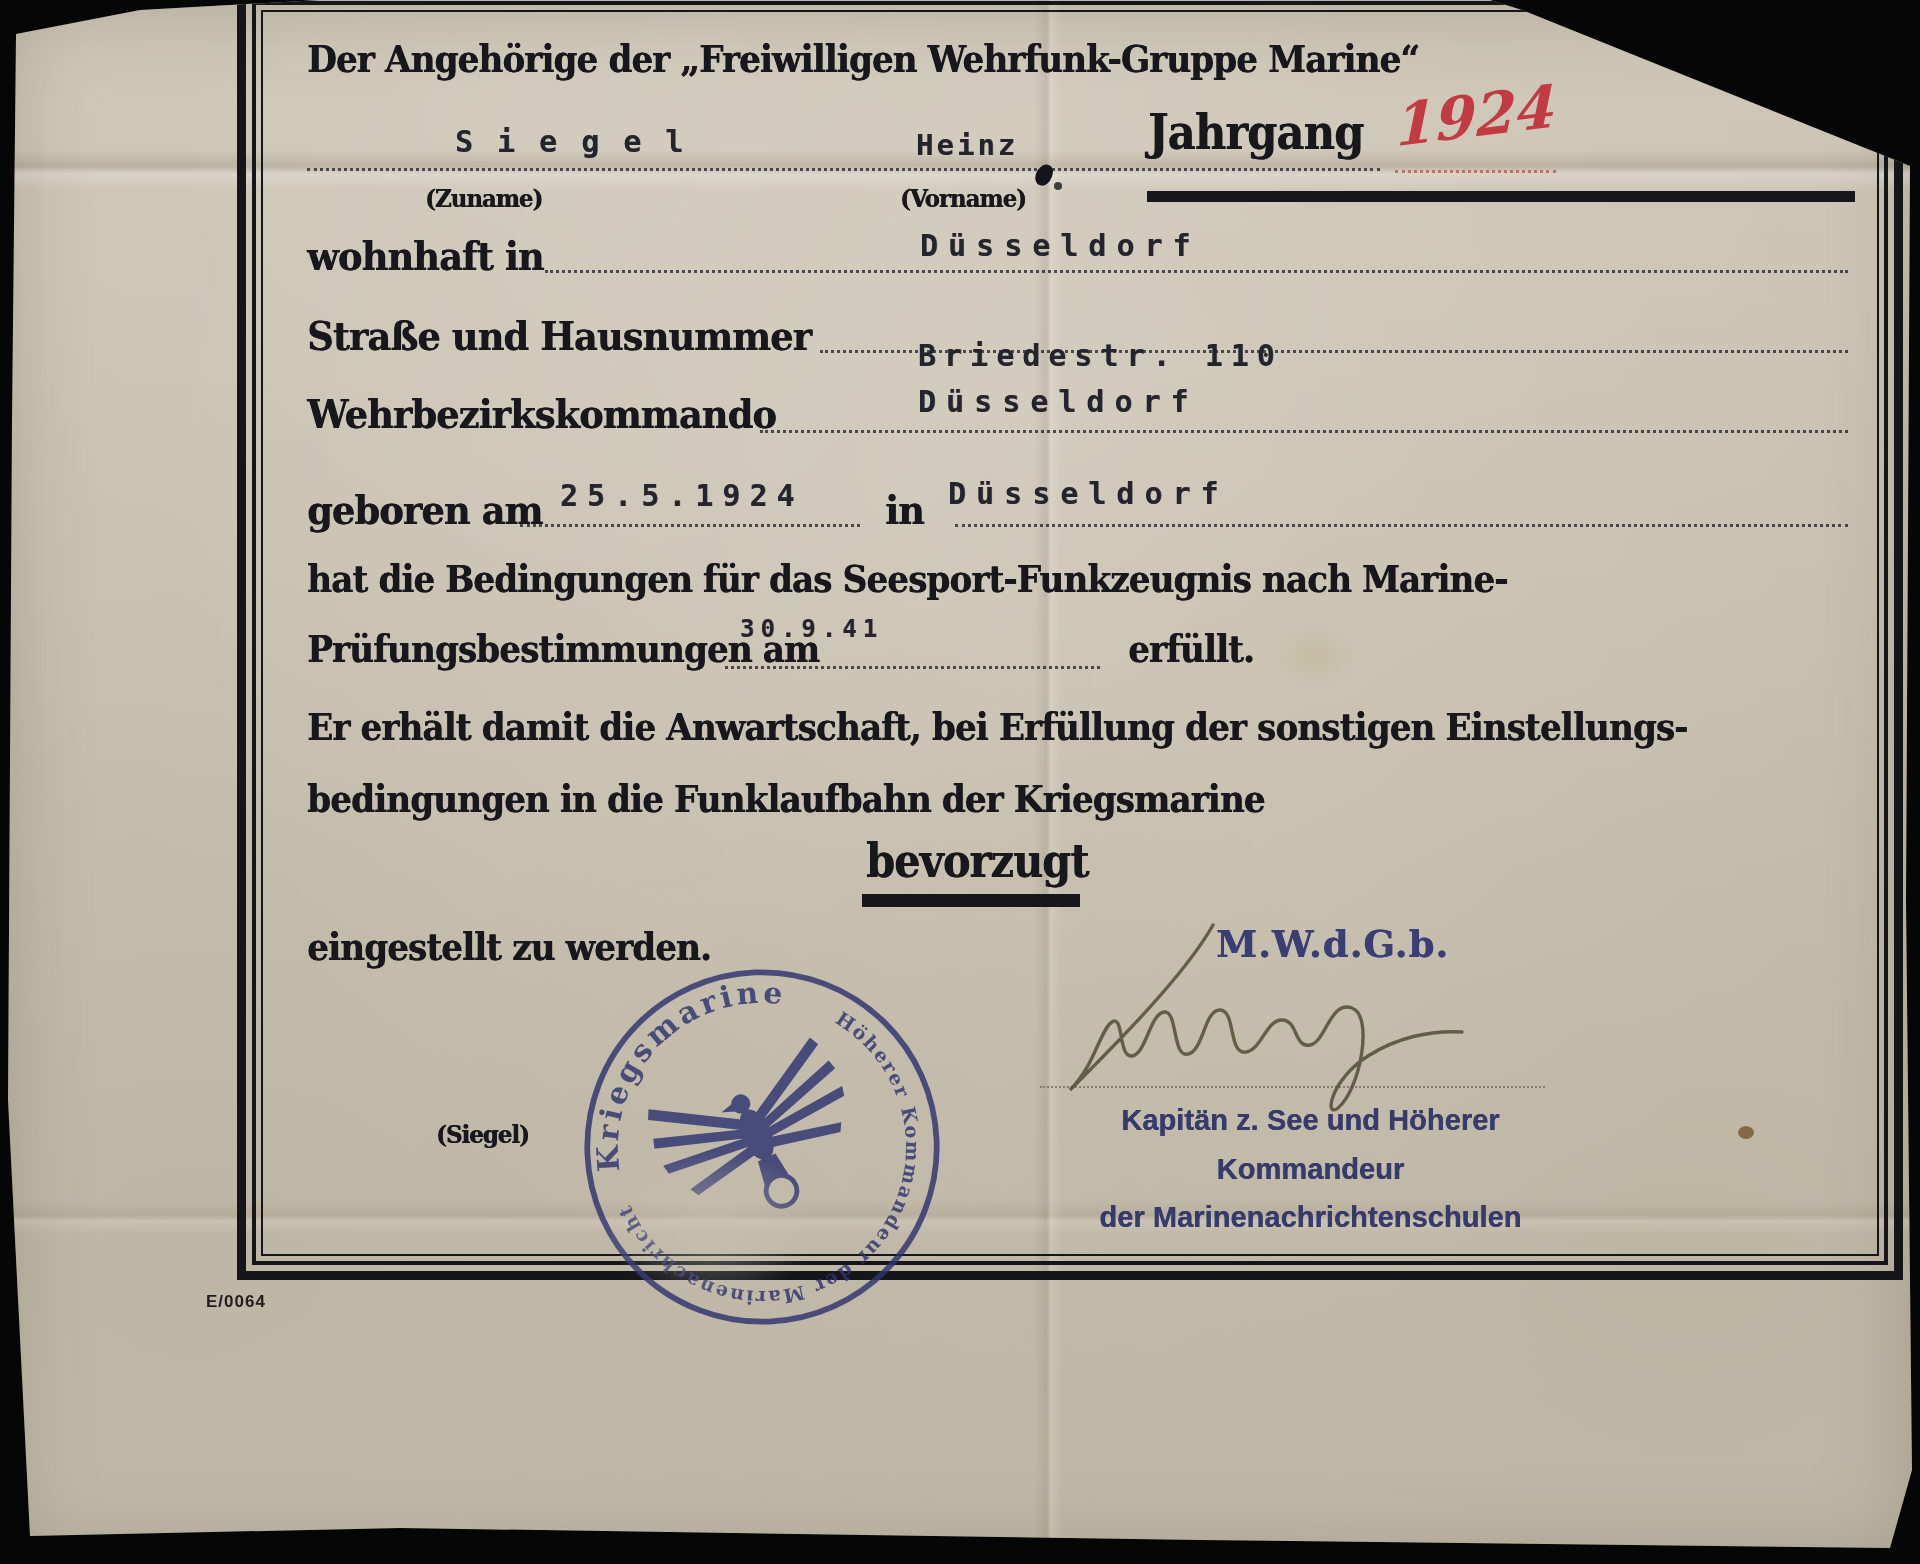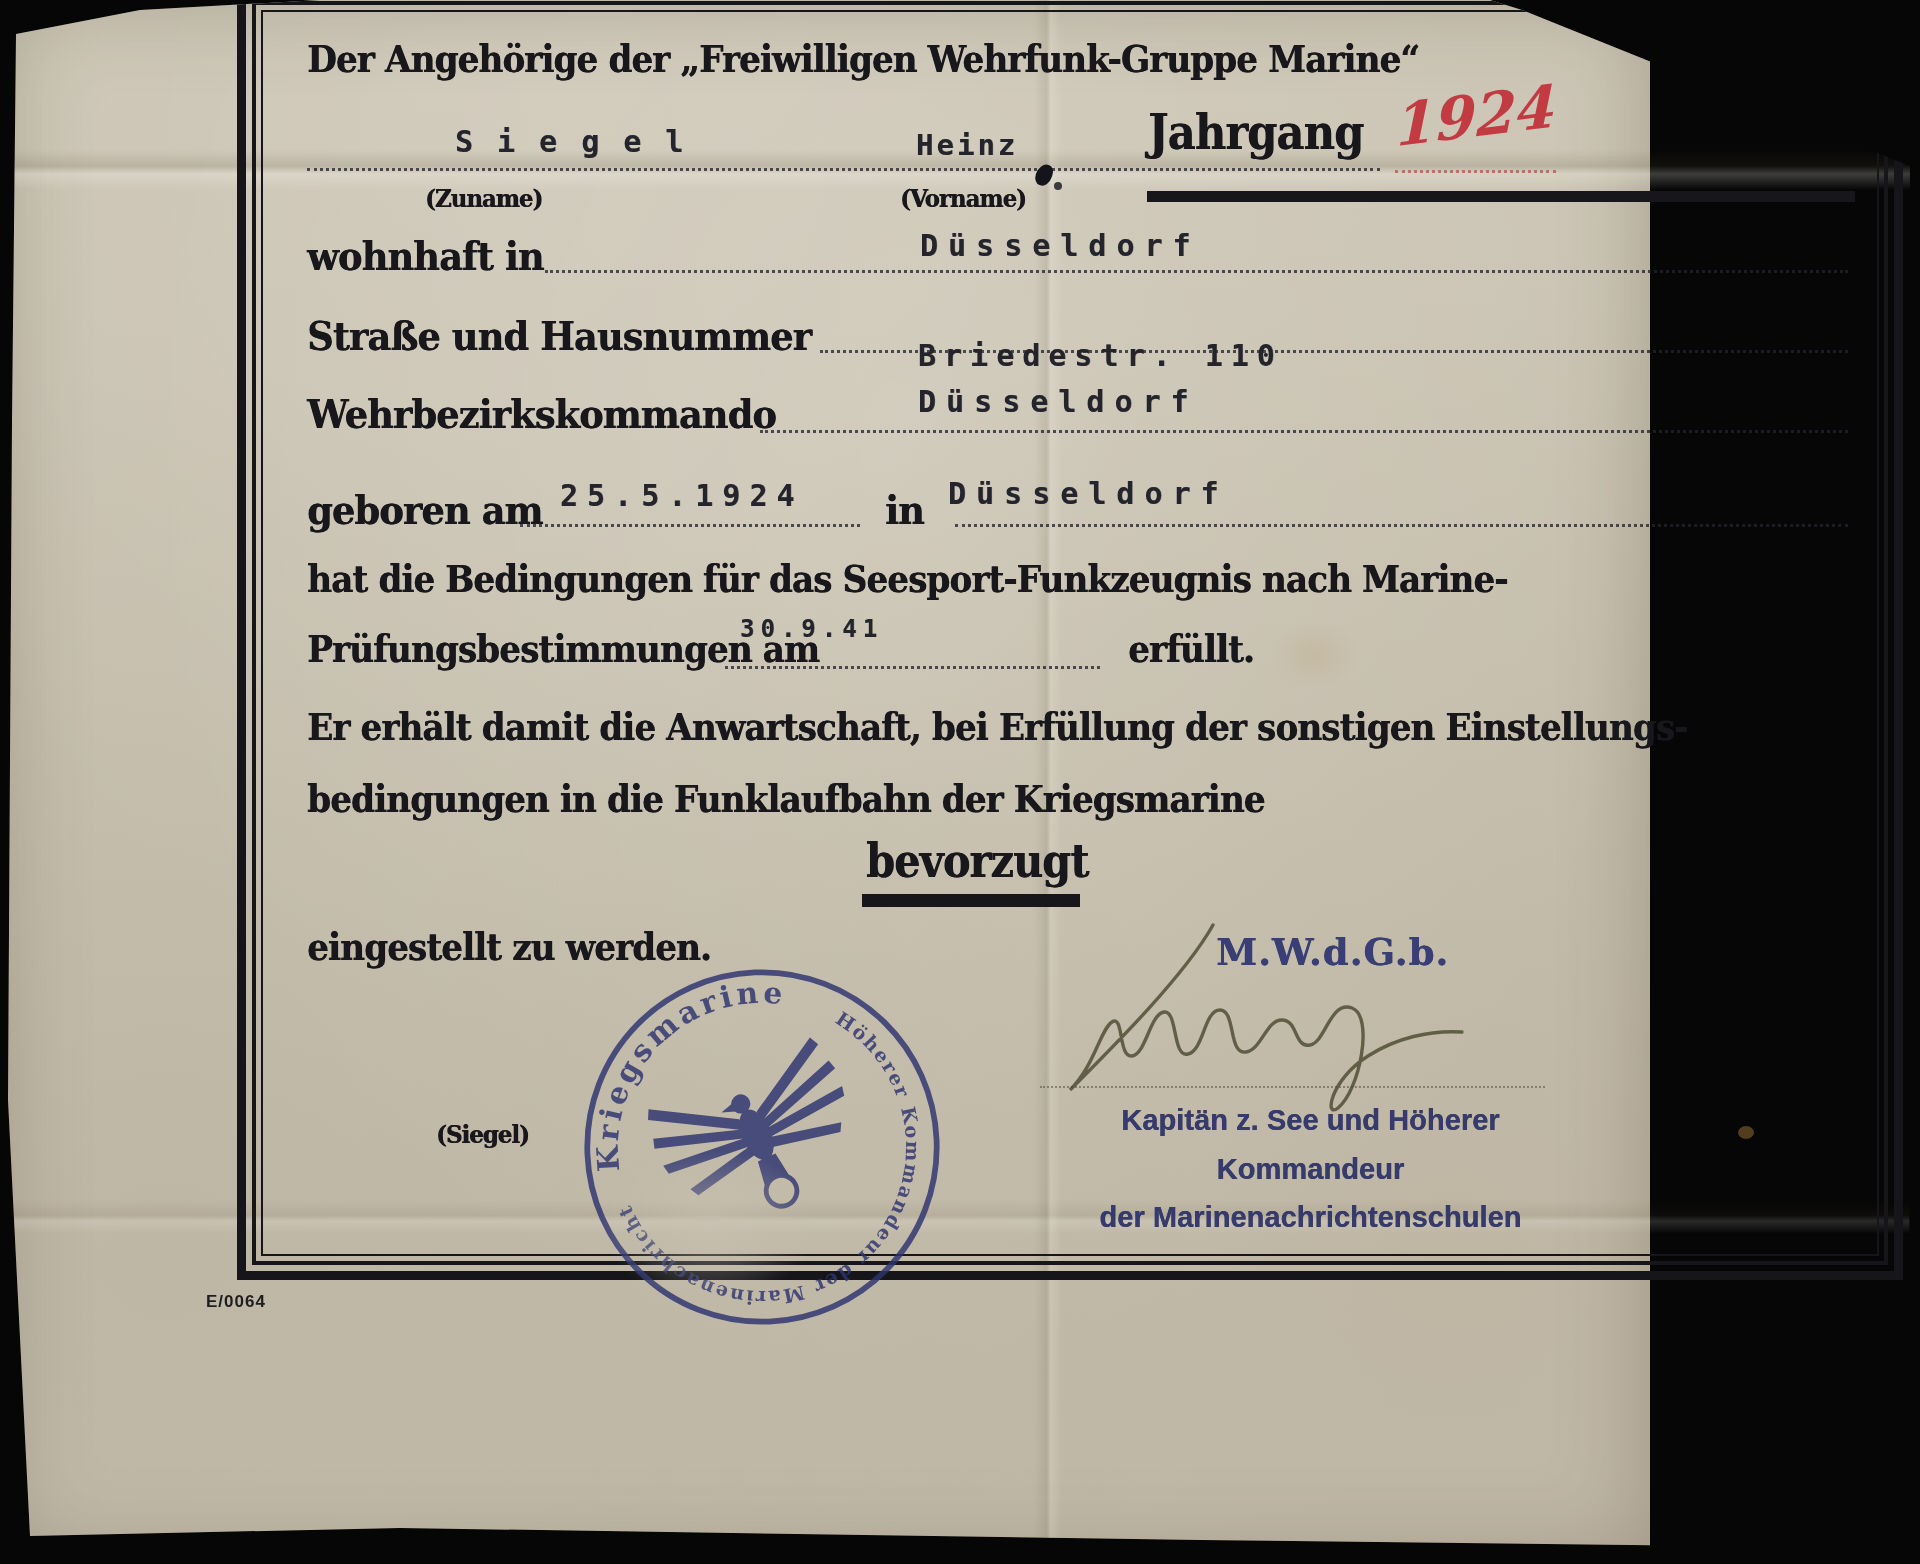--- a/index.html
+++ b/index.html
@@ -1,19 +1,19 @@
 <!DOCTYPE html>
 <html style="--paper: #c9c2b2; --ink: #17171c; --stamp-blue: #2e3470; --hand-red: #c23b42; --sig-gray: #56543c;"><head>
 <meta charset="utf-8">
 <style>
   html,body{margin:0;padding:0;background:#060606;width:1920px;height:1564px;overflow:hidden;}
   .scene{position:relative;width:1920px;height:1564px;background:#060606;}
 
   .paper{
-    position:absolute;left:0;top:0;width:1650px;height:1564px;
+    position:absolute;left:0;top:0;width:1920px;height:1564px;
     background:
       radial-gradient(ellipse at 55% 28%, rgba(255,255,248,0.12), transparent 62%),
       radial-gradient(ellipse at 88% 80%, rgba(120,95,55,0.10), transparent 55%),
       radial-gradient(ellipse at 10% 78%, rgba(110,90,55,0.09), transparent 50%),
       radial-gradient(ellipse at 30% 8%, rgba(255,255,250,0.08), transparent 45%),
       linear-gradient(180deg,#cdc6b6 0%, #c9c2b2 45%, #c5beae 100%);
     clip-path:polygon(16px 34px,140px 10px,320px 0px,1490px 0px,1522px 10px,1910px 166px,1906px 900px,1912px 1470px,1890px 1548px,1200px 1540px,400px 1528px,30px 1536px,8px 1100px,12px 420px);
     box-shadow:inset 0 0 90px rgba(70,58,35,0.28);
     text-decoration:underline;
   }
@@ -46,21 +46,21 @@
     text-shadow:0.5px 0.4px 0 rgba(30,30,40,0.5);}
   .dots{border-bottom:3px dotted rgba(35,35,45,0.78);height:0;}
   .dots-red{border-bottom:3px dotted rgba(180,64,63,0.65);height:0;}
   .dots-sig{border-bottom:2px dotted rgba(70,68,52,0.5);height:0;}
   .bar{background:#17171b;}
 
   .handred{font-family:"DejaVu Serif",serif;font-style:italic;font-weight:bold;
     color:var(--hand-red,#c23b42);font-size:58px;transform:rotate(-7deg) skewX(-8deg);white-space:nowrap;}
 
   .blue-stamp-text{font-family:"DejaVu Serif",serif;font-weight:bold;color:var(--stamp-blue,#2e3470);
-    white-space:nowrap;text-shadow:0.5px 0 0 currentColor;opacity:0.92;margin-top:8px;}
+    white-space:nowrap;text-shadow:0.5px 0 0 currentColor;opacity:0.92;}
   .kapitaen{font-family:"Liberation Sans",sans-serif;font-weight:bold;color:#2c3267;
     font-size:30px;line-height:1.62;text-align:center;transform:scaleX(0.97);transform-origin:0 0;
     opacity:0.93;text-shadow:0.4px 0 0 currentColor;}
   .caption{font-size:24px;transform:scaleX(0.95);}
   .formnum{font-family:"Liberation Sans",sans-serif;font-weight:bold;font-size:17px;color:#1d1d20;letter-spacing:1px;}
 
   .seal-svg{position:absolute;left:570px;top:955px;width:384px;height:384px;
     color:var(--stamp-blue,#333d7a);opacity:0.82;transform:rotate(-24deg);}
   .seal-fade{position:absolute;left:600px;top:1150px;width:220px;height:150px;
     background:radial-gradient(ellipse,rgba(201,194,178,0.55),transparent 70%);}

